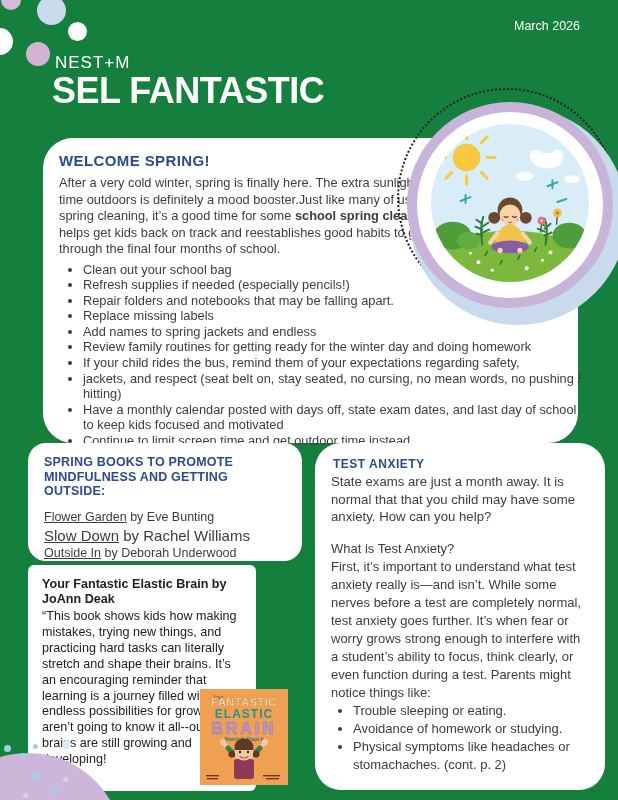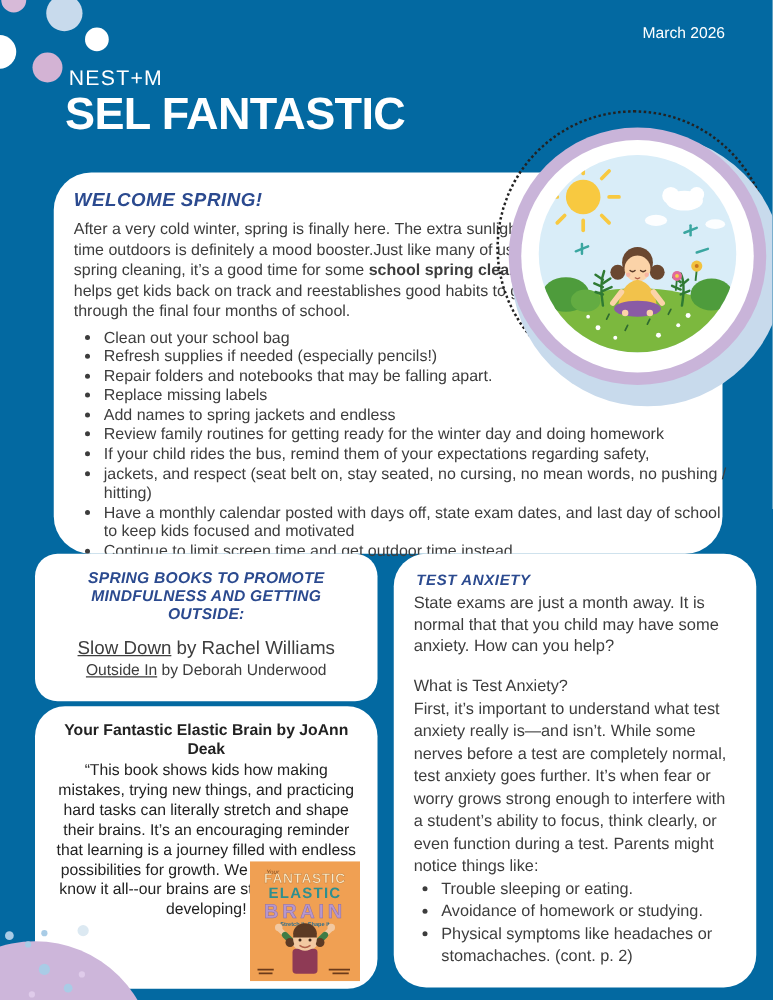--- a/index.html
+++ b/index.html
@@ -1,18 +1,18 @@
 <!DOCTYPE html>
 <html><head>
 <meta charset="utf-8">
 <style>
   html,body{margin:0;padding:0;}
   #page{
     position:relative; width:618px; height:800px; overflow:hidden;
-    background:#0369a1;
+    background:#15803d;
     font-family:"Liberation Sans", sans-serif;
     color:#3d3d3d;
   }
   .abs{position:absolute;}
   .circle{border-radius:50%;}
 
   
   .deco-c1{left:1px; top:-10px; width:20px; height:20px; background:#D7BAD8;}
   .deco-c2{left:37px; top:-4px; width:29px; height:29px; background:#C8DAEC;}
   .deco-c3{left:68px; top:22px; width:19px; height:19px; background:#FFFFFF;}
@@ -27,25 +27,25 @@
   
   .ring-dotted{left:397px; top:88px; width:220px; height:220px; border:2px dotted #222; background:transparent; z-index:4; box-sizing:border-box;}
   .ring-blue{left:409px; top:107px; width:218px; height:218px; background:#C8DAEC; z-index:5;}
   .ring-lav{left:407px; top:102px; width:206px; height:206px; background:#C9B4D9; z-index:6;}
   .ring-white{left:417px; top:112px; width:186px; height:186px; background:#FFFFFF; z-index:7;}
   .illustration{left:431px; top:124px; width:158px; height:158px; background:#D9EDF8; overflow:hidden; z-index:8;}
 
   
   .card{background:#fff; box-sizing:border-box;}
   .welcome-card{left:43px; top:138px; width:535px; height:305px; border-radius:30px; padding:10px 16px; z-index:2;}
-  .books-card{left:28px; top:443px; width:274px; height:118px; border-radius:18px; padding:10px 16px; z-index:2;text-align:center;}
-  .brain-card{left:28px; top:565px; width:274px; height:226px; border-radius:24px; padding:10px 14px; z-index:2;text-align:center;}
+  .books-card{left:28px; top:443px; width:274px; height:118px; border-radius:18px; padding:10px 16px; z-index:2;}
+  .brain-card{left:28px; top:565px; width:228px; height:226px; border-radius:6px; padding:10px 14px; z-index:2;}
   .anxiety-card{left:315px; top:443px; width:290px; height:347px; border-radius:26px; padding:12px 16px; z-index:2;}
 
-  .navy-heading{color:#2B4A8F; font-weight:800;font-style:italic;}
+  .navy-heading{color:#2B4A8F; font-weight:800;}
   .welcome-heading{font-size:15px; letter-spacing:0.4px; margin:4px 0 6px 0;}
   .welcome-intro{font-size:12.8px; line-height:16.5px; width:408px; margin:0;}
   .welcome-list{margin:4px 0 0 0; padding-left:24px; font-size:12.8px; line-height:15.6px; width:498px;}
   .welcome-list li{margin:0;}
 
   .books-heading{font-size:12.5px; line-height:14.5px; letter-spacing:0.2px; margin:2px 0 10px 0;}
   .book-line{font-size:12.5px; line-height:17px; margin:0;}
   .book-line.large{font-size:15px; line-height:19px;}
   .book-title{text-decoration:underline;}
 
@@ -196,20 +196,21 @@
       <li>Review family routines for getting ready for the winter day and doing homework</li>
       <li>If your child rides the bus, remind them of your expectations regarding safety,</li>
       <li>jackets, and respect (seat belt on, stay seated, no cursing, no mean words, no pushing / hitting)</li>
       <li>Have a monthly calendar posted with days off, state exam dates, and last day of school to keep kids focused and motivated</li>
       <li>Continue to limit screen time and get outdoor time instead</li>
     </ul>
   </div>
 
   <div class="abs card books-card">
     <div class="navy-heading books-heading">SPRING BOOKS TO PROMOTE MINDFULNESS AND GETTING OUTSIDE:</div>
+    <p class="book-line"><span class="book-title">Flower Garden</span><span> by Eve Bunting</span></p>
     <p class="book-line large"><span class="book-title">Slow Down</span><span> by Rachel Williams</span></p>
     <p class="book-line"><span class="book-title">Outside In</span><span> by Deborah Underwood</span></p>
   </div>
 
   <div class="abs card brain-card">
     <div class="brain-title">Your Fantastic Elastic Brain by JoAnn Deak</div>
     <p class="brain-body">“This book shows kids how making mistakes, trying new things, and practicing hard tasks can literally stretch and shape their brains. It’s an encouraging reminder that learning is a journey filled with endless possibilities for growth.  We aren’t going to know it all--our brains are still growing and developing!</p>
     <div class="abs book-cover">
       <svg width="88" height="96" viewBox="0 0 88 96">
         <rect x="0" y="0" width="88" height="96" fill="#F0A053"></rect>

